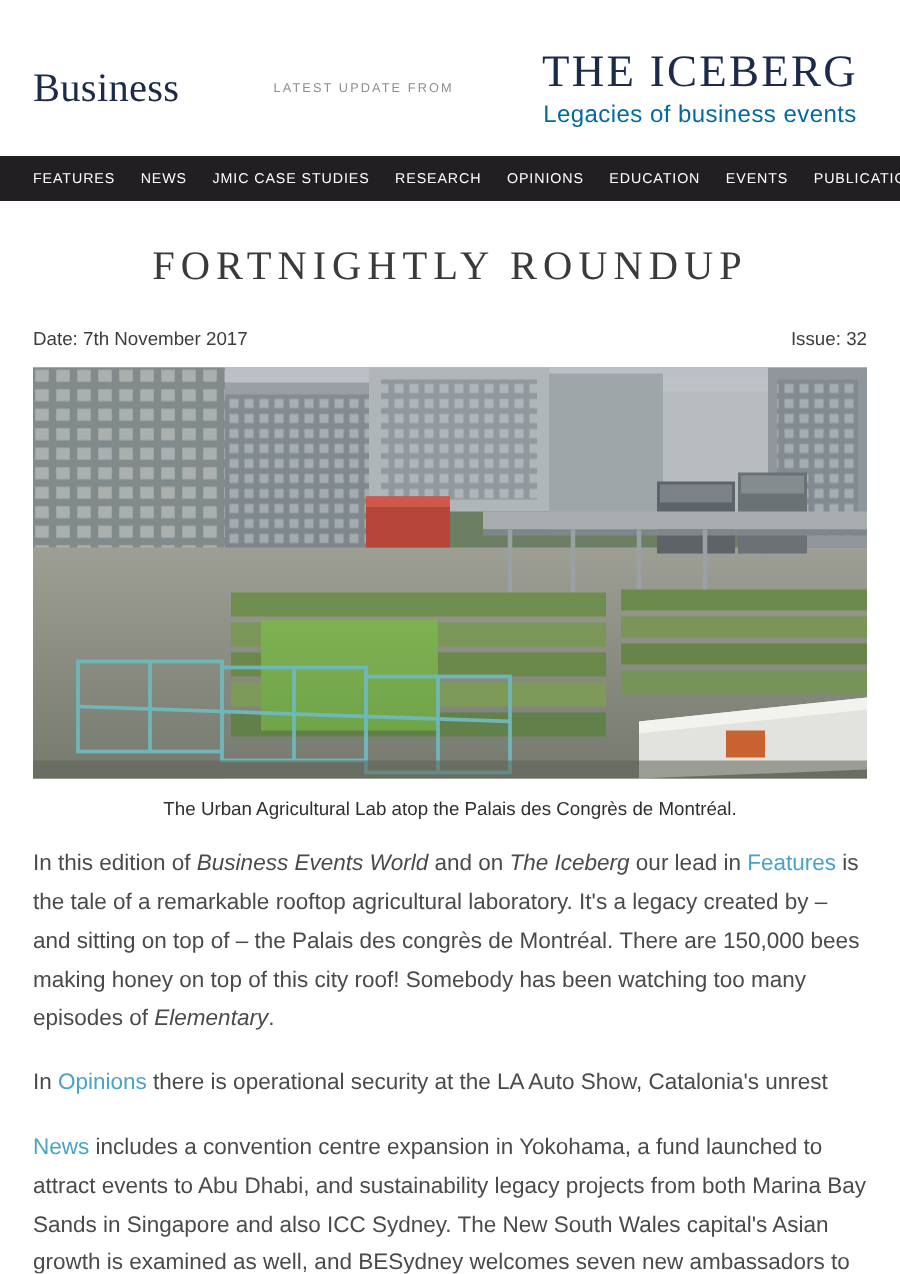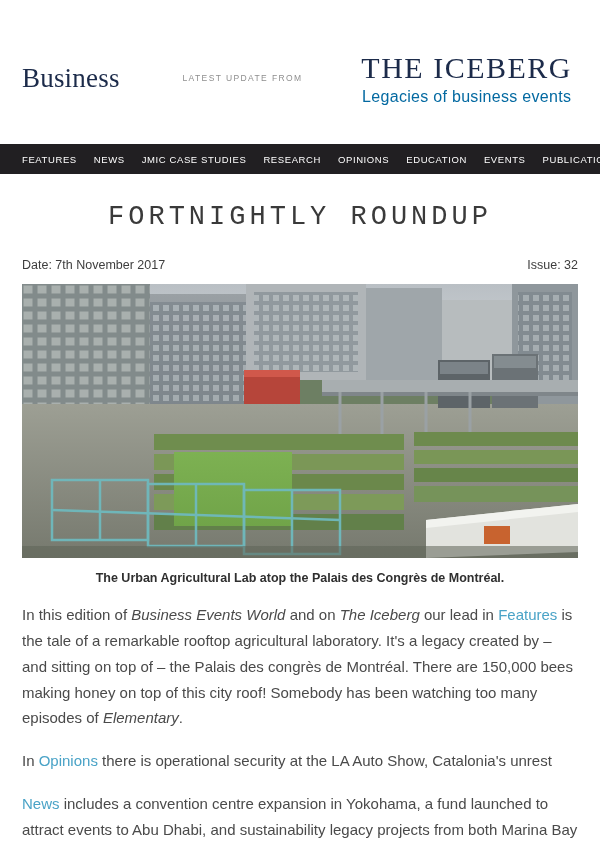--- a/index.html
+++ b/index.html
@@ -15,21 +15,21 @@
     color: #333333;
   }
 
   
   .masthead {
     display: flex;
     align-items: center;
     justify-content: space-between;
     padding: 18px 22px 4px 22px;
     box-sizing: border-box;
-    height: 144px;
+    height: 104px;
   }
   .brand-left {
     font-family: "Liberation Serif", serif;
     color: #1c2b4a;
     font-size: 27px;
     line-height: 1.18;
     letter-spacing: 0.2px;
   }
   .brand-left .l1 { display: block; }
   .brand-left .l2 { display: block; }
@@ -93,21 +93,21 @@
   .content {
     padding: 0 22px;
     box-sizing: border-box;
   }
   .page-title {
     text-align: center;
     font-size: 27px;
     letter-spacing: 4px;
     color: #3a3a3a;
     font-weight: 300;
-    font-family: Liberation Mono, monospace;
+    font-family: Liberation Serif, serif;
     margin: 28px 0 26px 0;
   }
   .meta-row {
     display: flex;
     justify-content: space-between;
     align-items: center;
     font-size: 12.5px;
     color: #3d3d3d;
     margin-bottom: 12px;
   }
@@ -115,21 +115,21 @@
   .hero-wrap { width: 556px; }
   .hero {
     width: 556px;
     height: 274px;
     display: block;
     background: #6d7f63;
   }
 
   .caption {
     font-size: 12.5px;
-    font-weight: bold;
+    font-weight: normal;
     color: #2f2f2f;
     text-align: center;
     margin: 12px 0 16px 0;
     line-height: 1.3;
   }
 
   .body-text {
     font-size: 15px;
     line-height: 1.72;
     color: #4a4a4a;

